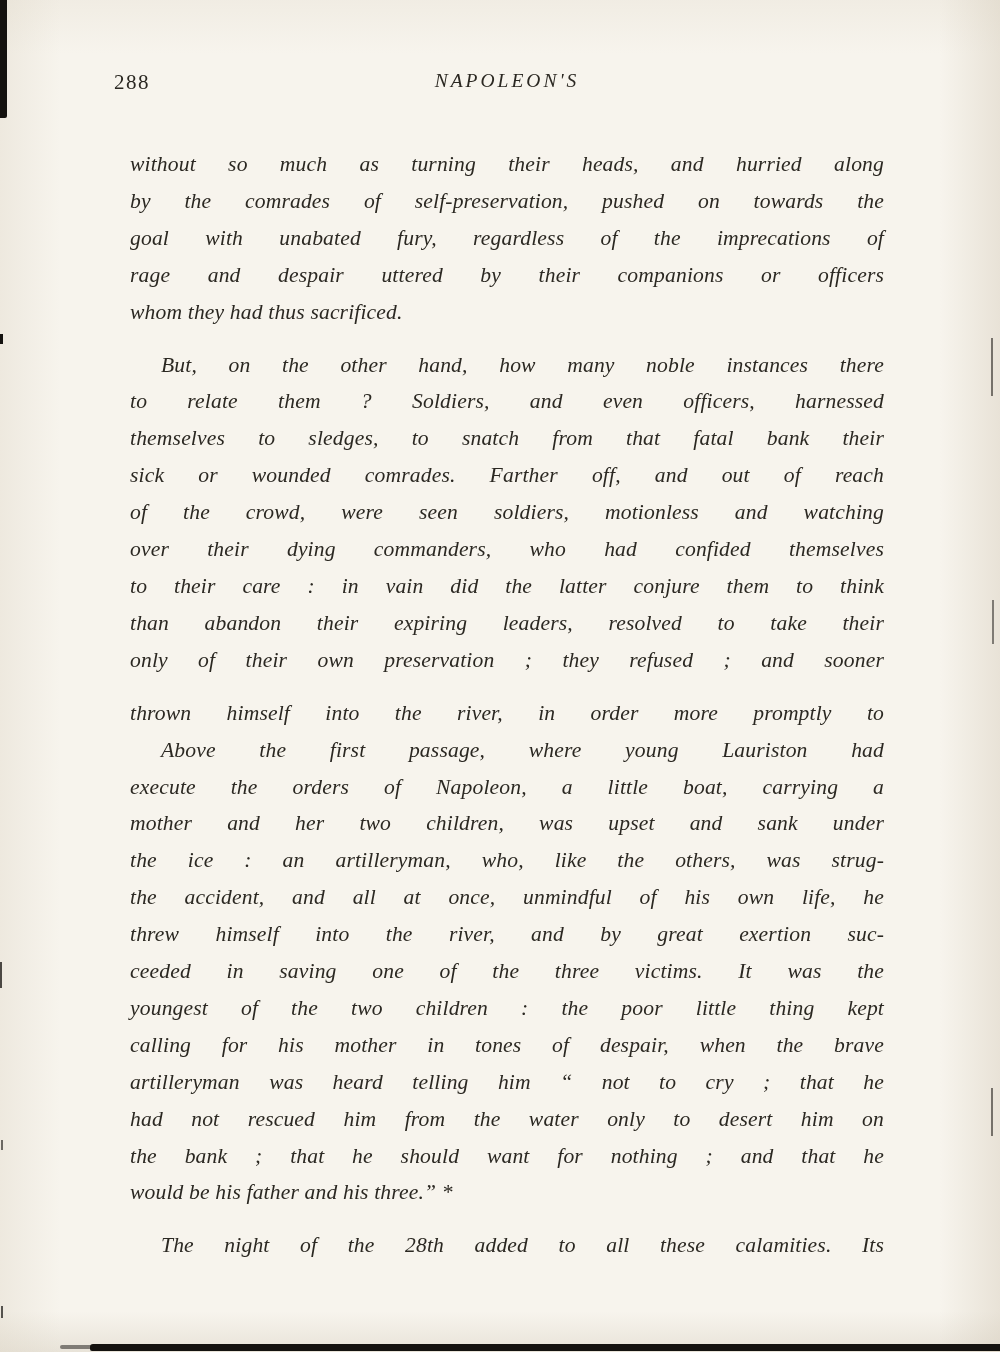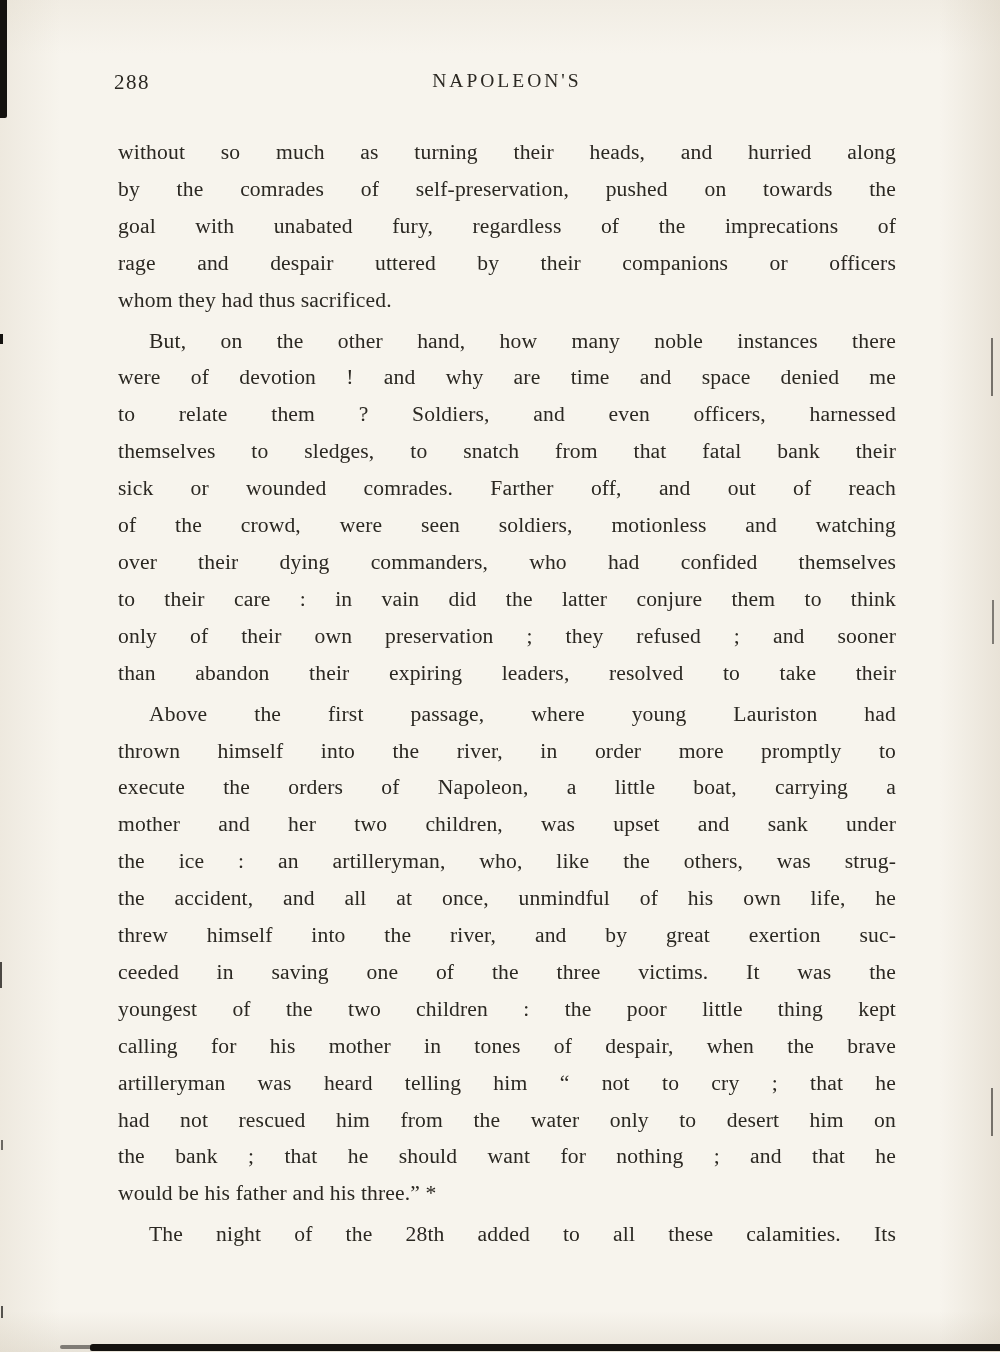--- a/index.html
+++ b/index.html
@@ -21,31 +21,32 @@
   .page-header{
     position:absolute; top:70px; left:114px; width:786px; height:30px;
   }
   .page-number{
     position:absolute; left:0; top:0;
     font-size:21px; letter-spacing:1.5px;
   }
   .running-header{
     position:absolute; left:0; right:0; top:0;
     text-align:center;
+    font-style:italic;
     font-size:19.5px;
     letter-spacing:3px;
   }
   .body-text{
     position:absolute;
     top:130px; left:114px; width:786px;
     font-size:21.6px;
     line-height:36.9px;
     letter-spacing:.15px;
   }
-  .paragraph{margin:4px;}
+  .paragraph{margin:16px;font-style:italic;}
   .line{min-height:36.9px;}
   .line.just{
     text-align:justify;
     text-align-last:justify;
     -moz-text-align-last:justify;
   }
   .line.indent{ text-indent:31px; }
   
   .artifact{ position:absolute; background:var(--artifact); }
   .a-topleft-bar{ left:0; top:0; width:7px; height:118px; border-radius:0 0 2px 0;}
@@ -70,33 +71,32 @@
 <div class="body-text" id="body-text">
     <div class="paragraph">
       <div class="line just">without so much as turning their heads, and hurried along</div>
       <div class="line just">by the comrades of  self-preservation, pushed on towards the</div>
       <div class="line just">goal with unabated fury, regardless of  the imprecations of</div>
       <div class="line just">rage and despair uttered by their companions or officers</div>
       <div class="line">whom they had thus sacrificed.</div>
     </div>
     <div class="paragraph">
       <div class="line just indent">But, on the other hand, how many noble instances there</div>
-      <div class="line just">were of devotion !  and why are time and space denied me</div>
       <div class="line just">to relate them ?   Soldiers, and even officers, harnessed</div>
       <div class="line just">themselves to sledges, to snatch from that fatal bank their</div>
       <div class="line just">sick or wounded comrades.   Farther off, and out of reach</div>
       <div class="line just">of the crowd, were seen soldiers, motionless and watching</div>
       <div class="line just">over their dying commanders, who had confided themselves</div>
       <div class="line just">to their care :  in vain did the latter conjure them to think</div>
+      <div class="line just">than abandon their expiring leaders, resolved to take their</div>
       <div class="line just">only of their own preservation ;  they refused ;  and sooner</div>
-      <div class="line just">than abandon their expiring leaders, resolved to take their</div>
     </div>
     <div class="paragraph">
+      <div class="line just">thrown himself into the river, in order more promptly to</div>
       <div class="line just indent">Above the first passage, where young Lauriston had</div>
-      <div class="line just">thrown himself into the river, in order more promptly to</div>
       <div class="line just">execute the orders of Napoleon, a little boat, carrying a</div>
       <div class="line just">mother and her two children, was upset and sank under</div>
       <div class="line just">the ice :  an artilleryman, who, like the others, was strug-</div>
       <div class="line just">the accident, and all at once, unmindful of his own life, he</div>
       <div class="line just">threw himself into the river, and by great exertion suc-</div>
       <div class="line just">ceeded in saving one of the three victims.   It was the</div>
       <div class="line just">youngest of the two children :  the poor little thing kept</div>
       <div class="line just">calling for his mother in tones of despair, when the brave</div>
       <div class="line just">artilleryman was heard telling him “ not to cry ; that he</div>
       <div class="line just">had not rescued him from the water only to desert him on</div>

